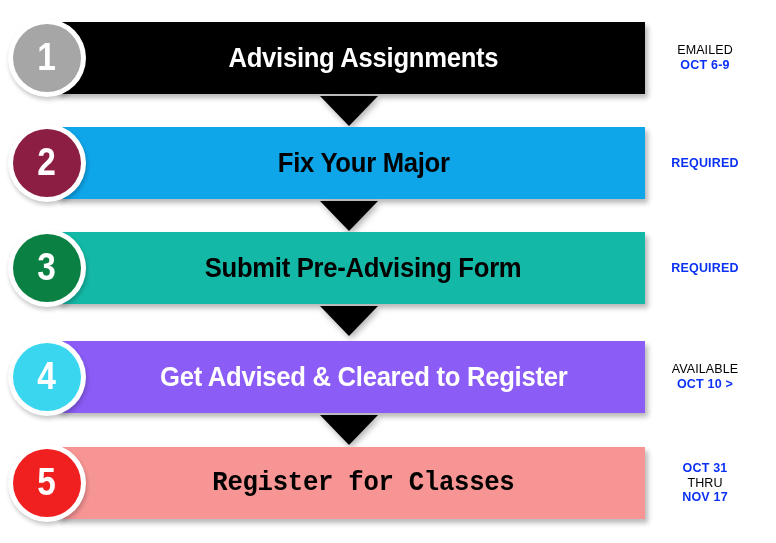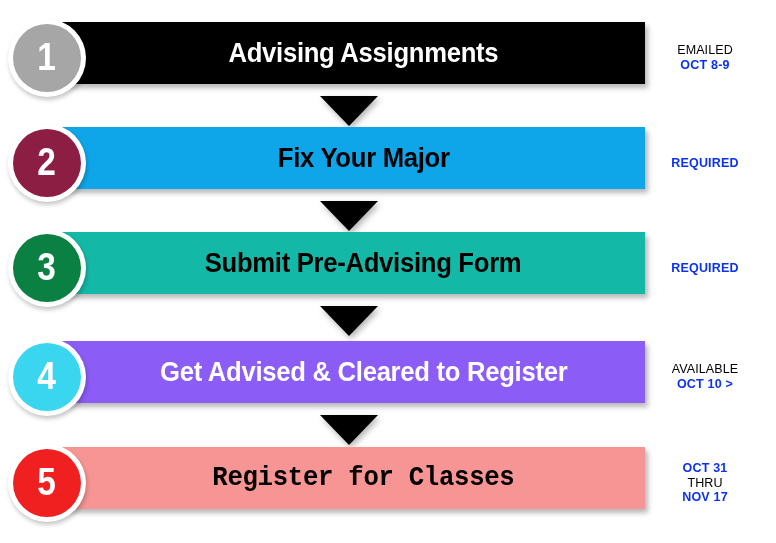--- a/index.html
+++ b/index.html
@@ -32,21 +32,21 @@
     width: 776px;
     height: 72px;
   }
 
   
   .step-bar {
     position: absolute;
     left: 57px;
     top: 0;
     width: 588px;
-    height: 62px;
+    height: 72px;
     box-shadow: 3px 4px 5px rgba(0,0,0,0.28);
     box-sizing: border-box;
     display: flex;
     align-items: center;
     justify-content: center;
   }
 
   .step-label {
     font-size: 27px;
     font-weight: bold;
@@ -156,21 +156,21 @@
       <div class="step-bar" style="background: rgb(0, 0, 0);">
         <div class="step-label" style="color: rgb(255, 255, 255);">Advising Assignments</div>
       </div>
       <div class="step-badge">
         <div class="step-badge-inner" style="background: rgb(166, 166, 166);">
           <span class="step-number">1</span>
         </div>
       </div>
       <div class="step-note">
         <div class="note-line plain">EMAILED</div>
-        <div class="note-line accent">OCT 8-9</div>
+        <div class="note-line accent">OCT 6-9</div>
       </div>
     </div>
     <div class="step-row" style="top: 127px;">
       <div class="step-bar" style="background: #0ea5e9;">
         <div class="step-label" style="color: rgb(0, 0, 0);">Fix Your Major</div>
       </div>
       <div class="step-badge">
         <div class="step-badge-inner" style="background: rgb(140, 29, 67);">
           <span class="step-number">2</span>
         </div>

